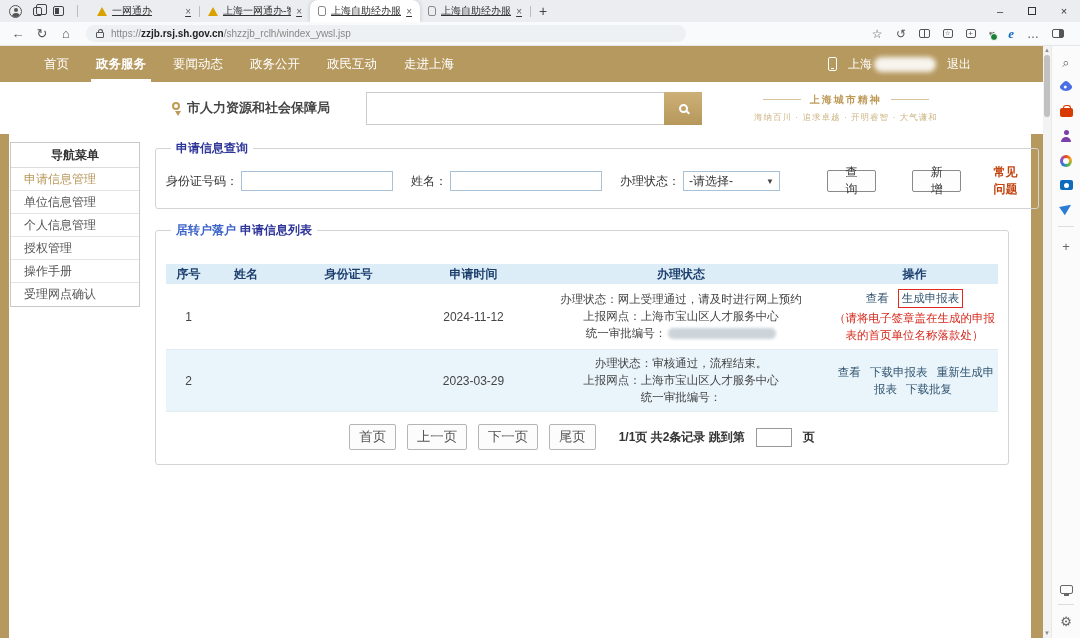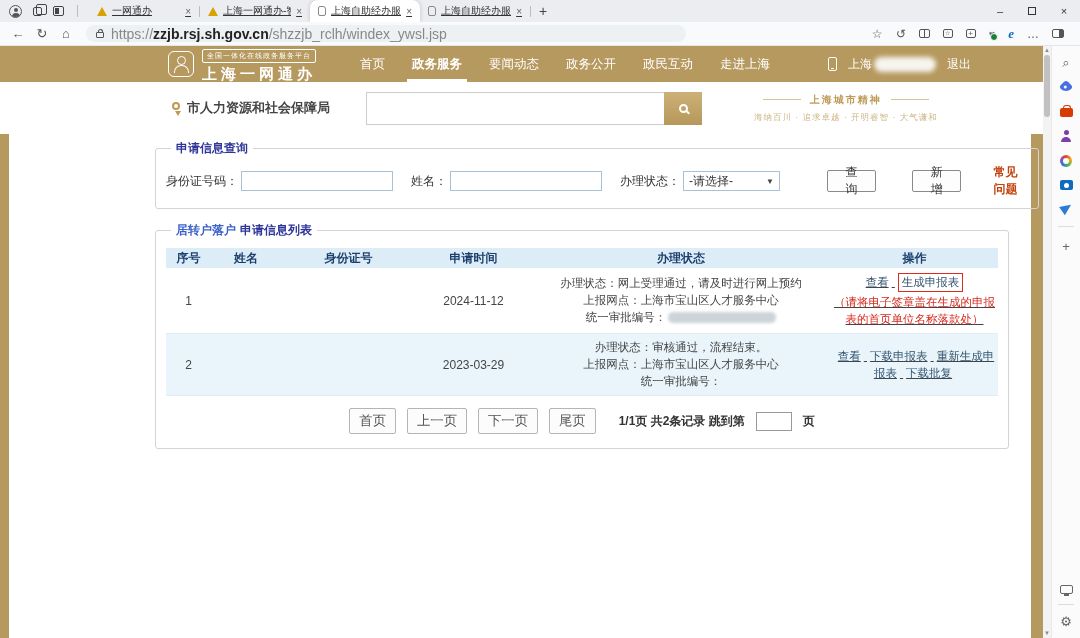--- a/index.html
+++ b/index.html
@@ -37,21 +37,21 @@
   .restore-glyph::before { content:""; position:absolute; left:2px; top:-3px; width:8px; height:8px; border:1px solid #333; z-index:-1; }
 
   .toolbar { position:absolute; top:22px; left:0; width:1080px; height:24px; background:#f8fafc;
     border-bottom:1px solid #e4e6e8; display:flex; align-items:center; gap:4px; padding:0 8px; }
   .nav-glyph { width:20px; text-align:center; font-size:13px; color:#555; }
   .url-pill { flex:1; max-width:600px; height:17px; background:#eef1f4; border-radius:10px;
     display:flex; align-items:center; gap:7px; padding:0 10px; margin:0 6px; }
   .lock { width:8px; height:6px; border:1px solid #555; border-radius:1px; position:relative; margin-top:3px; flex-shrink:0; }
   .lock::before { content:""; position:absolute; left:1px; top:-4px; width:3px; height:3px;
     border:1px solid #555; border-bottom:none; border-radius:3px 3px 0 0; }
-  .url { font-size:14px; color:#888; white-space:nowrap; }
+  .url { font-size:10px; color:#888; white-space:nowrap; }
   .url b { color:#222; }
   .tb-right { display:flex; align-items:center; gap:13px; padding:0 8px; margin-left:auto; color:#555; }
   .tb-glyph { font-size:12px; color:#555; line-height:1; }
   .split-icon { width:11px; height:9px; border:1px solid #555; border-radius:2px; position:relative; }
   .split-icon::after { content:""; position:absolute; left:4.5px; top:0; width:1px; height:7px; background:#555; }
   .coll-icon { width:10px; height:9px; border:1px solid #555; border-radius:2px; position:relative; font-size:6px; color:#555; text-align:center; line-height:7px; }
   .groups-icon { width:10px; height:9px; border:1px solid #555; border-radius:2px; font-size:8px; color:#555; text-align:center; line-height:7px; }
   .ess-icon { position:relative; font-size:11px; color:#777; }
   .ess-icon::after { content:""; position:absolute; right:-3px; bottom:-1px; width:6px; height:6px; border-radius:50%; background:#1a7f37; border:1px solid #fff; }
   .ie-icon { font-family:"Liberation Serif", serif; font-style:italic; font-weight:bold; color:#1b6ec2; font-size:13px; }
@@ -145,27 +145,27 @@
   .q-label { margin-right:3px; white-space:nowrap; }
   .text-input { height:20px; border:1px solid #a9c1d6; outline:none; padding:0 4px; font-size:12px; }
   .gap16 { width:18px; flex-shrink:0; }
   .fake-select { width:130px; height:20px; border:1px solid #a9c1d6; display:flex; align-items:center;
     justify-content:space-between; padding:0 5px; color:#333; cursor:pointer; background:#fff; }
   .chev { font-size:8px; color:#444; }
   .btn { height:22px; padding:0 15px; background:#fdfdfd; border:1px solid #8a8a8a; border-radius:2px;
     font-size:12px; color:#333; display:flex; align-items:center; cursor:pointer; }
   .faq { color:#c2410c; font-weight:bold; font-size:12px; margin-left:32px; cursor:pointer; }
 
-  table.list { width:100%; border-collapse:collapse; font-size:12px; margin-top:2px; }
+  table.list { width:100%; border-collapse:collapse; font-size:12px; margin-top:18px; }
   table.list th { background:#dcedf7; color:#1d3f6e; font-weight:bold; height:20px; text-align:center; font-size:12px; }
   table.list td { text-align:center; vertical-align:middle; color:#444; padding:5px 2px; }
   tr.data-row { border-bottom:1px solid #e2ecf3; }
   tr.row-alt { background:#e9f5fb; }
   .status-cell { color:#31536f; line-height:17px; font-size:11.5px; white-space:nowrap; }
-  .ops-cell { color:#31536f; font-size:11.5px; line-height:17px;text-decoration:underline; }
+  .ops-cell { color:#31536f; font-size:11.5px; line-height:17px; }
   .op-link { color:#31536f; margin:0 3px; cursor:pointer; }
   .op-highlight { border:1.5px solid #e02a1e; padding:0 3px; display:inline-block; }
   .red-note { color:#d42a1e; margin-top:2px; line-height:17px; }
   .redact-inline { display:inline-block; width:108px; height:11px; background:#ccd4da; border-radius:5px;
     filter:blur(1.5px); vertical-align:middle; margin-left:2px; }
 
   .pagination { display:flex; align-items:center; justify-content:center; gap:11px; margin:12px 0 4px; font-size:12px; }
   .pg-btn { border:1px solid #b5b5b5; background:#fcfcfc; padding:3px 9px; color:#555; border-radius:2px; cursor:pointer; }
   .pg-info { font-weight:bold; color:#333; margin-left:12px; white-space:nowrap; }
   .pg-input { width:36px; height:19px; border:1px solid #999; outline:none; }
@@ -253,27 +253,20 @@
   <div class="es-bottom">
     <span class="monitor-icon"></span>
     <span class="es-div"></span>
     <span class="es-glyph">⚙</span>
   </div>
 </div>
 
 <div class="site">
 
   <div class="site-header">
-    <div class="logo-block">
-      <span class="logo-badge"></span>
-      <div>
-        <span class="ptag">全国一体化在线政务服务平台</span>
-        <div class="sname">上海一网通办</div>
-      </div>
-    </div>
     <div class="site-nav">
       <span class="nav-item">首页</span>
       <span class="nav-item active">政务服务</span>
       <span class="nav-item">要闻动态</span>
       <span class="nav-item">政务公开</span>
       <span class="nav-item">政民互动</span>
       <span class="nav-item">走进上海</span>
     </div>
     <div class="header-right">
       <span class="phone-icon"></span>
@@ -302,20 +295,29 @@
         <span>上海城市精神</span>
         <span class="motto-line"></span>
       </div>
       <div class="motto-sub">海纳百川 · 追求卓越 · 开明睿智 · 大气谦和</div>
     </div>
   </div>
 
   <div class="page-body">
     <div class="content-wrap">
 
+      <div class="nav-panel">
+        <div class="nav-title">导航菜单</div>
+        <div class="side-item active">申请信息管理</div>
+        <div class="side-item">单位信息管理</div>
+        <div class="side-item">个人信息管理</div>
+        <div class="side-item">授权管理</div>
+        <div class="side-item">操作手册</div>
+        <div class="side-item">受理网点确认</div>
+      </div>
 
       <div class="main-area">
 
         <fieldset>
           <legend class="q-legend">申请信息查询</legend>
           <div class="query-row">
             <span class="q-label">身份证号码：</span>
             <input class="text-input" style="width: 152px;" value="">
             <span class="gap16"></span>
             <span class="q-label">姓名：</span>

